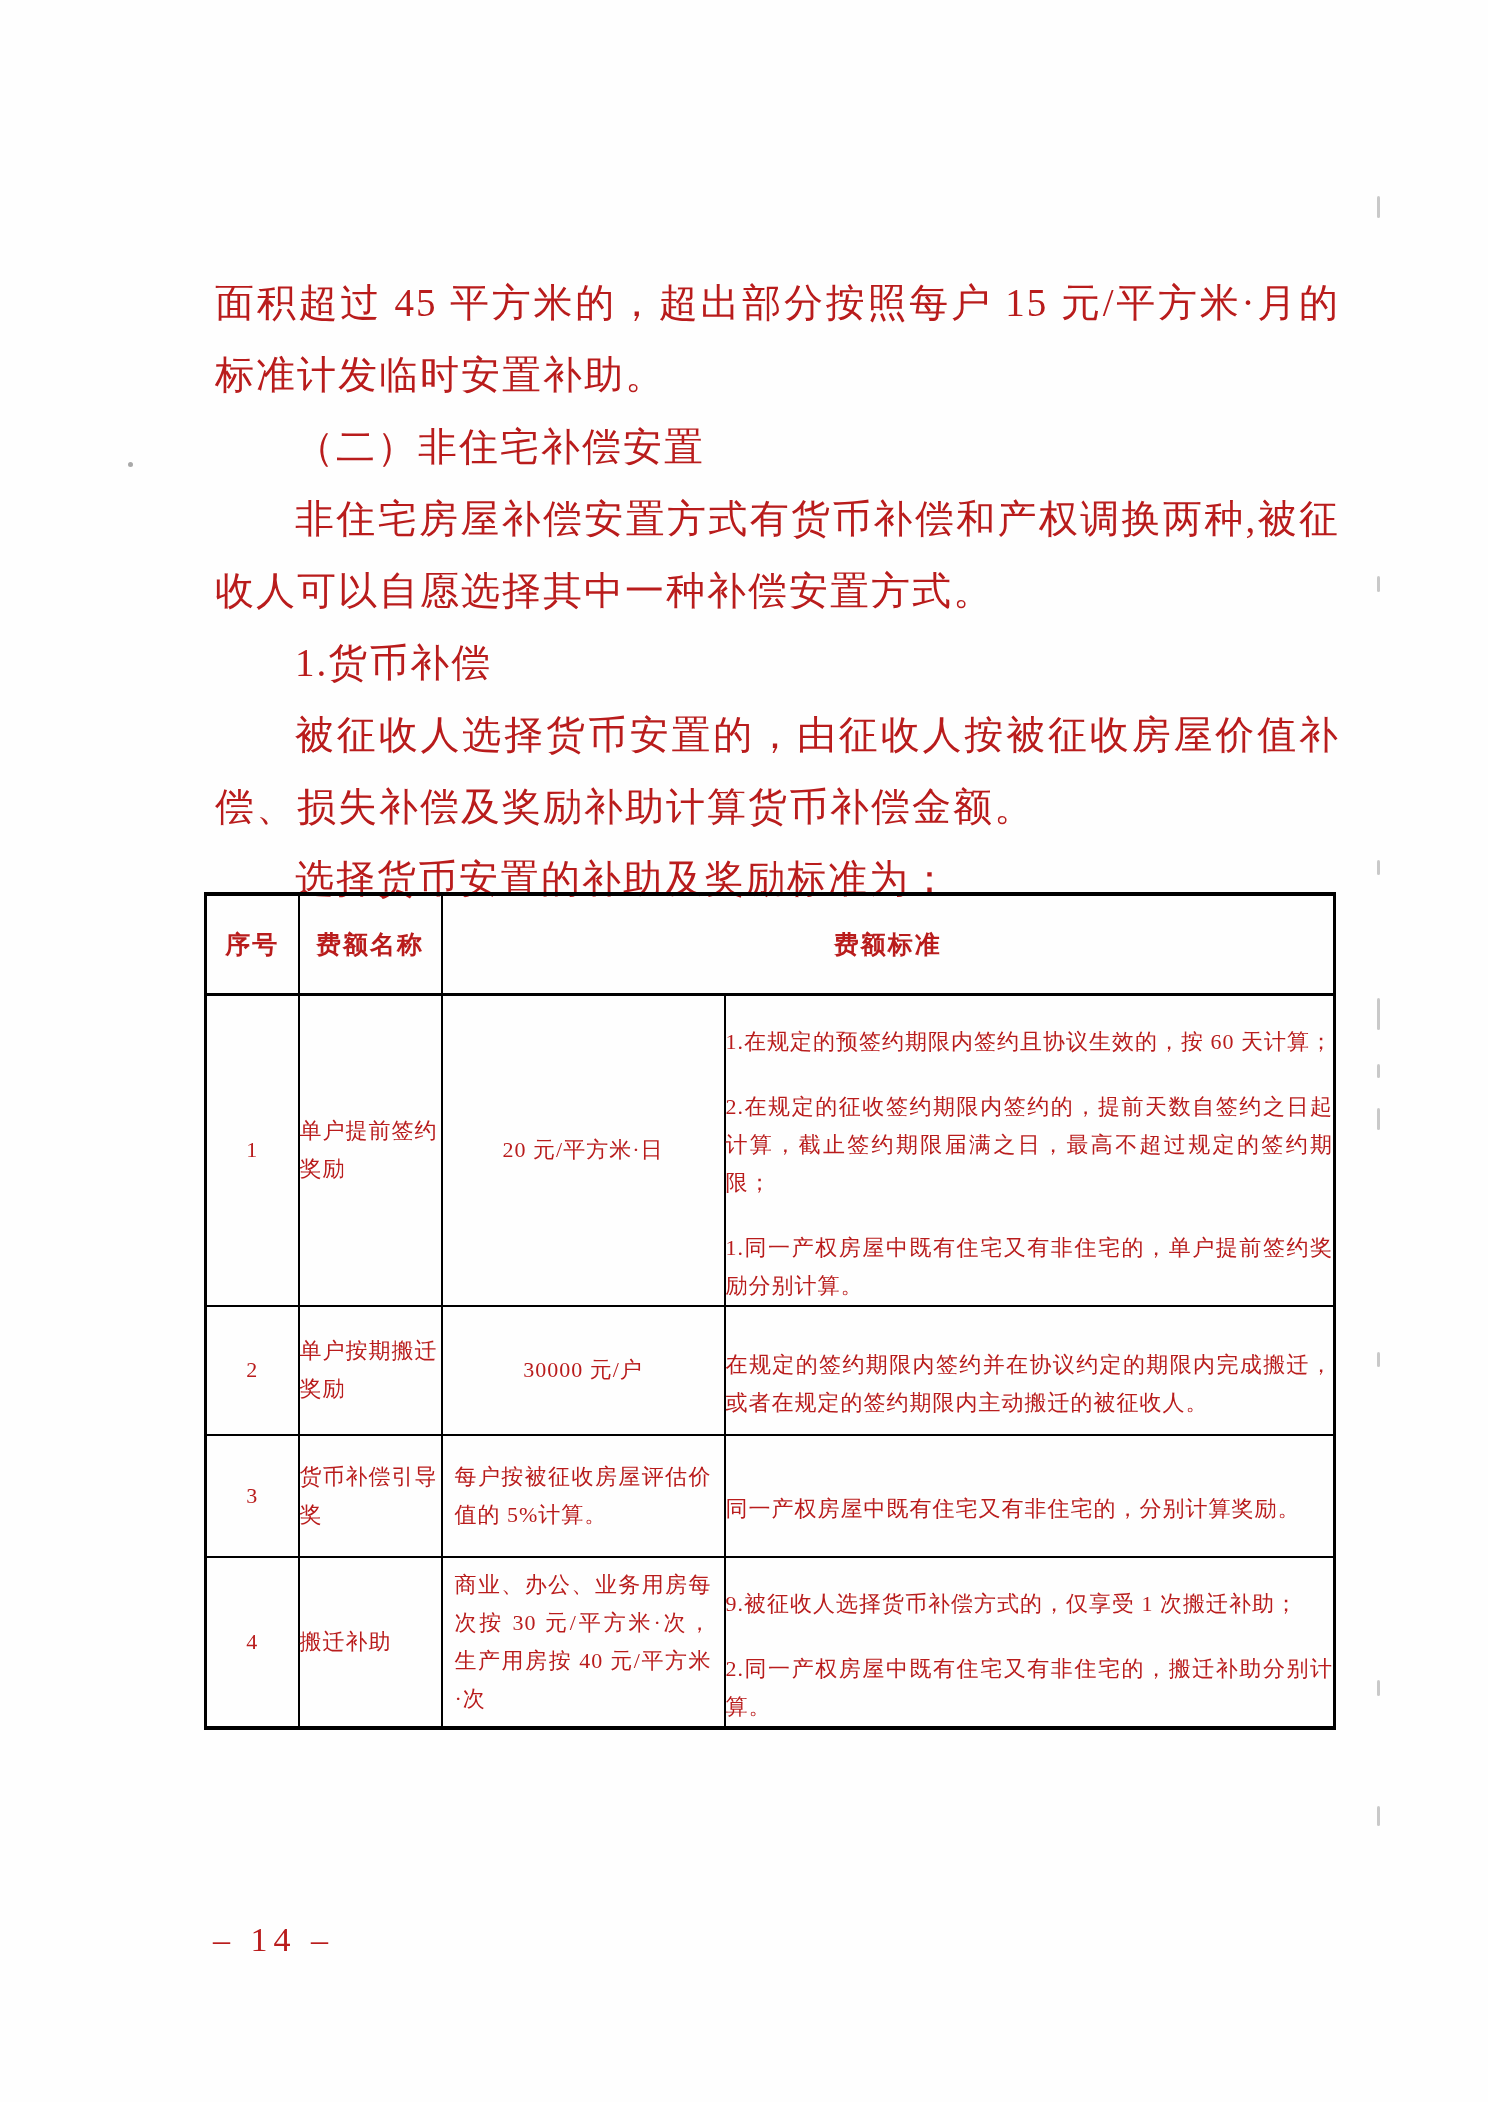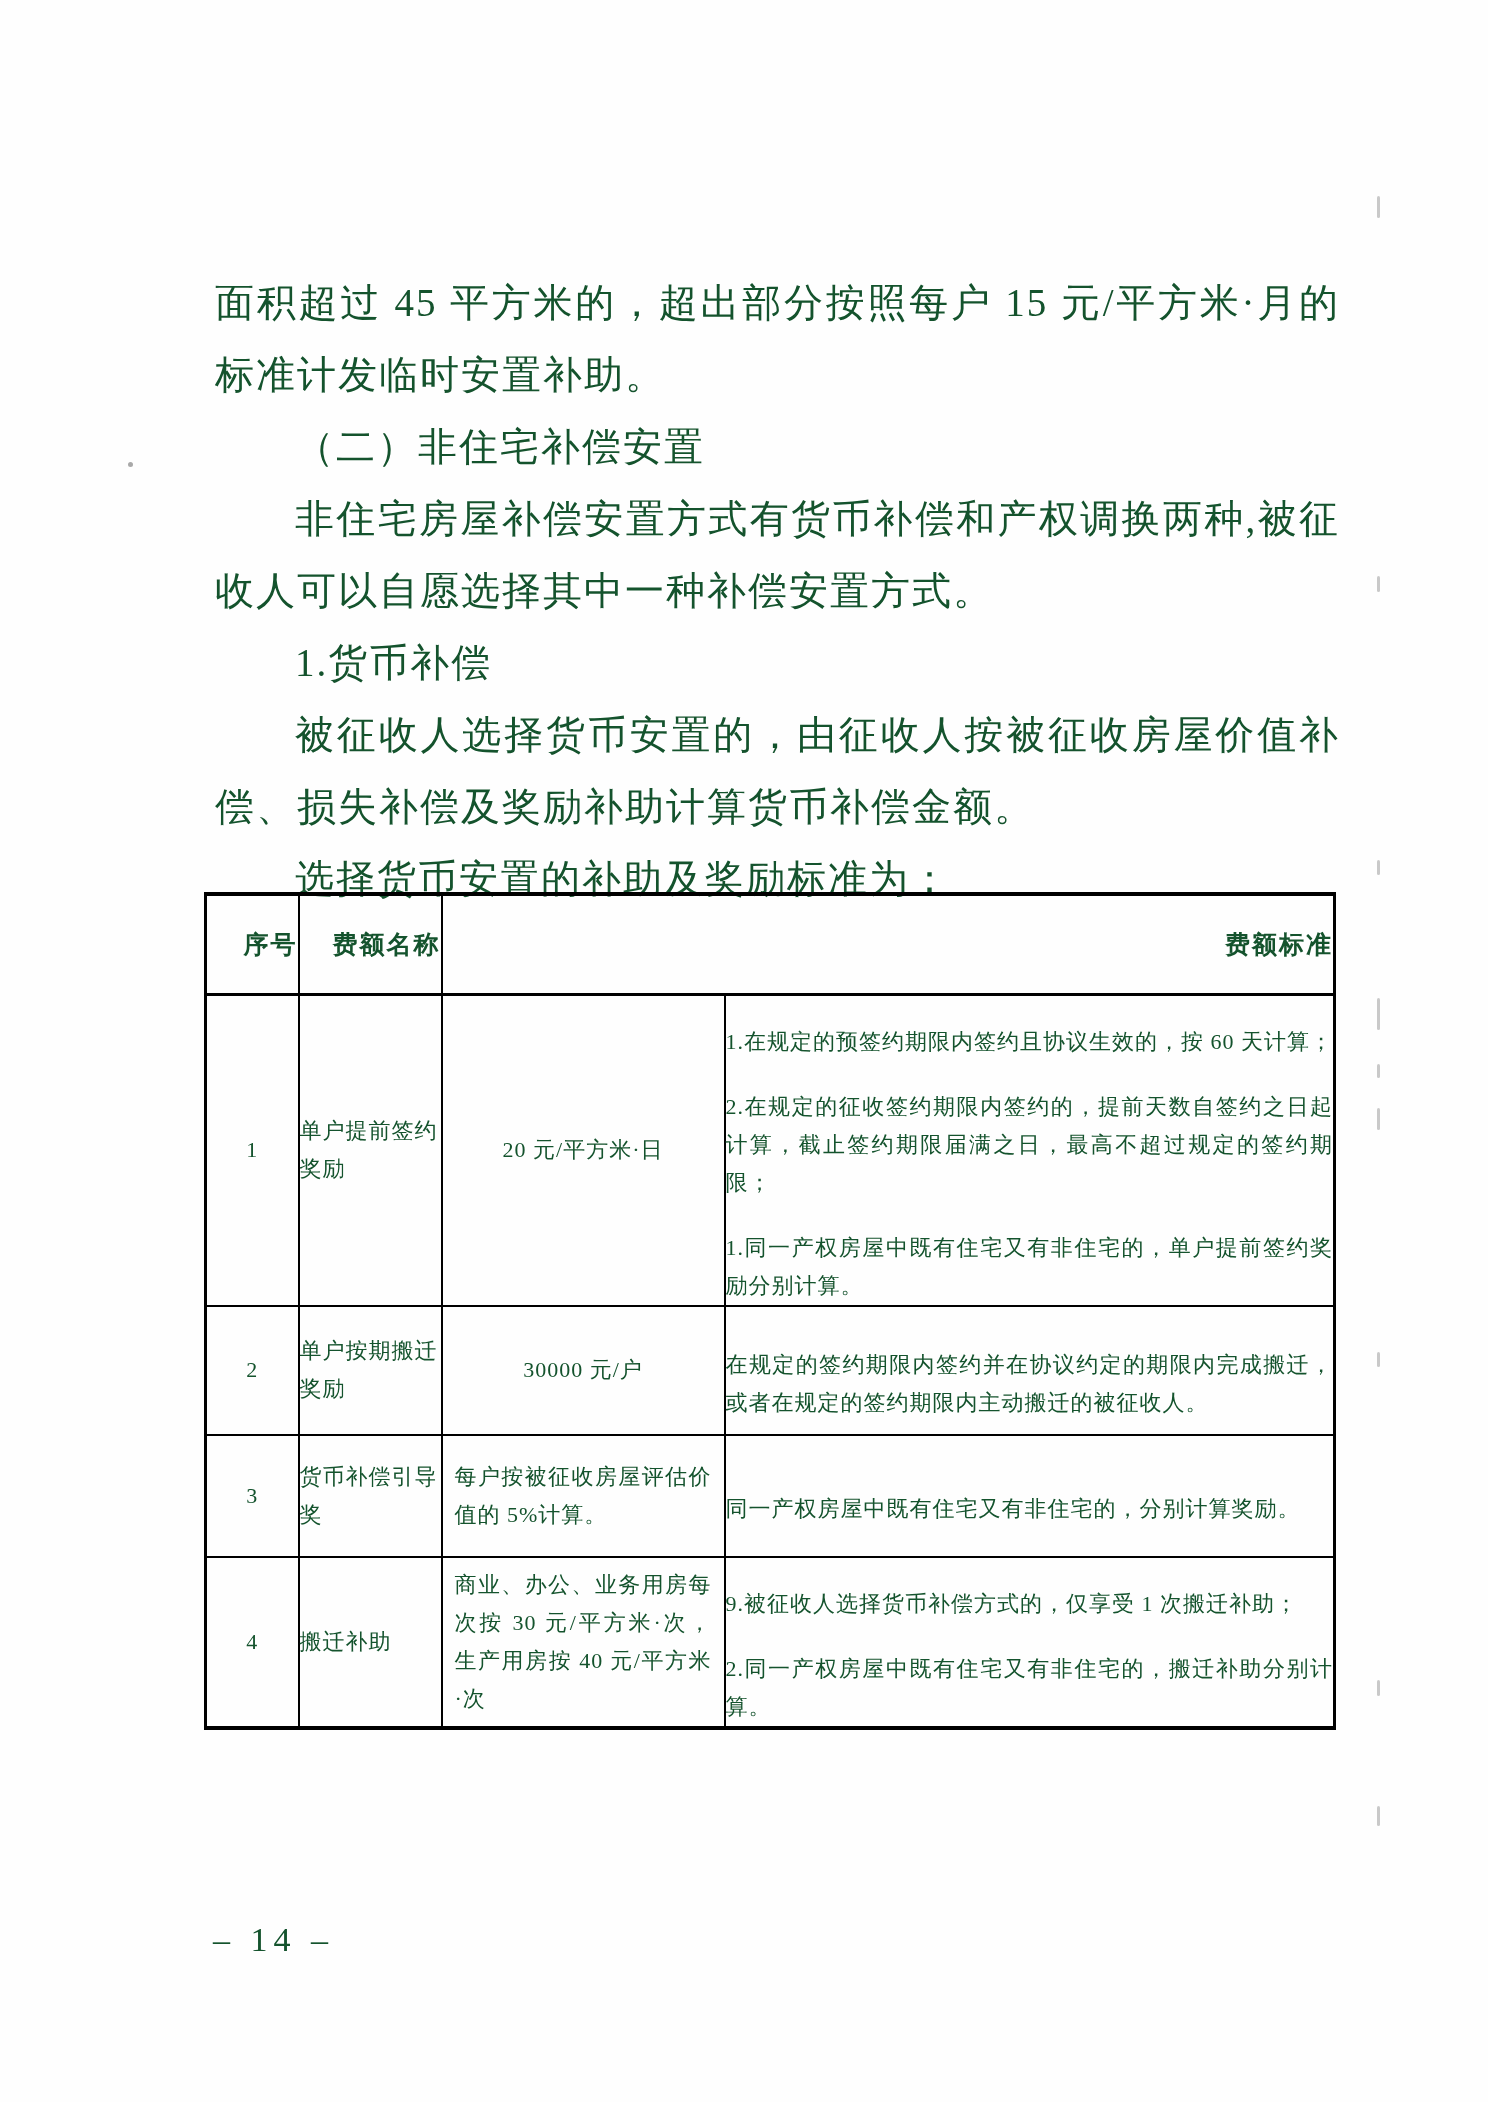--- a/index.html
+++ b/index.html
@@ -1,21 +1,21 @@
 <!DOCTYPE html>
 <html><head>
 <meta charset="utf-8">
 <style>
   html,body{margin:0;padding:0;background:#e8e8e8;}
   .page{
     position:relative;
     width:1488px;height:2102px;
     margin:0 auto;
     background:#fefefe;
-    color:#14532d;
+    color:#b91c1c;
     font-family:"Liberation Serif", serif;
     overflow:hidden;
   }
   
   .body-text{
     position:absolute;
     left:215px;width:1125px;
     font-size:39px;
     letter-spacing:2px;
     line-height:72px;
@@ -47,21 +47,21 @@
     border:2px solid #000;
     vertical-align:middle;
     padding:0;
   }
   table.fee-table thead tr{height:100px;}
   table.fee-table thead th{
     font-family:"Liberation Sans", sans-serif;
     font-weight:bold;
     font-size:25px;
     letter-spacing:2px;
-    text-align:right;
+    text-align:center;
     border-bottom-width:3px;
   }
   tr.r1{height:211px;}
   tr.r2{height:129px;}
   tr.r3{height:122px;}
   tr.r4{height:164px;}
   td.no{text-align:center;}
   td.nm{padding:0 6px 0 10px;}
   td.st{text-align:center;}
   td.st.left{text-align:justify;padding:4px 12px;border-radius:26px;}

